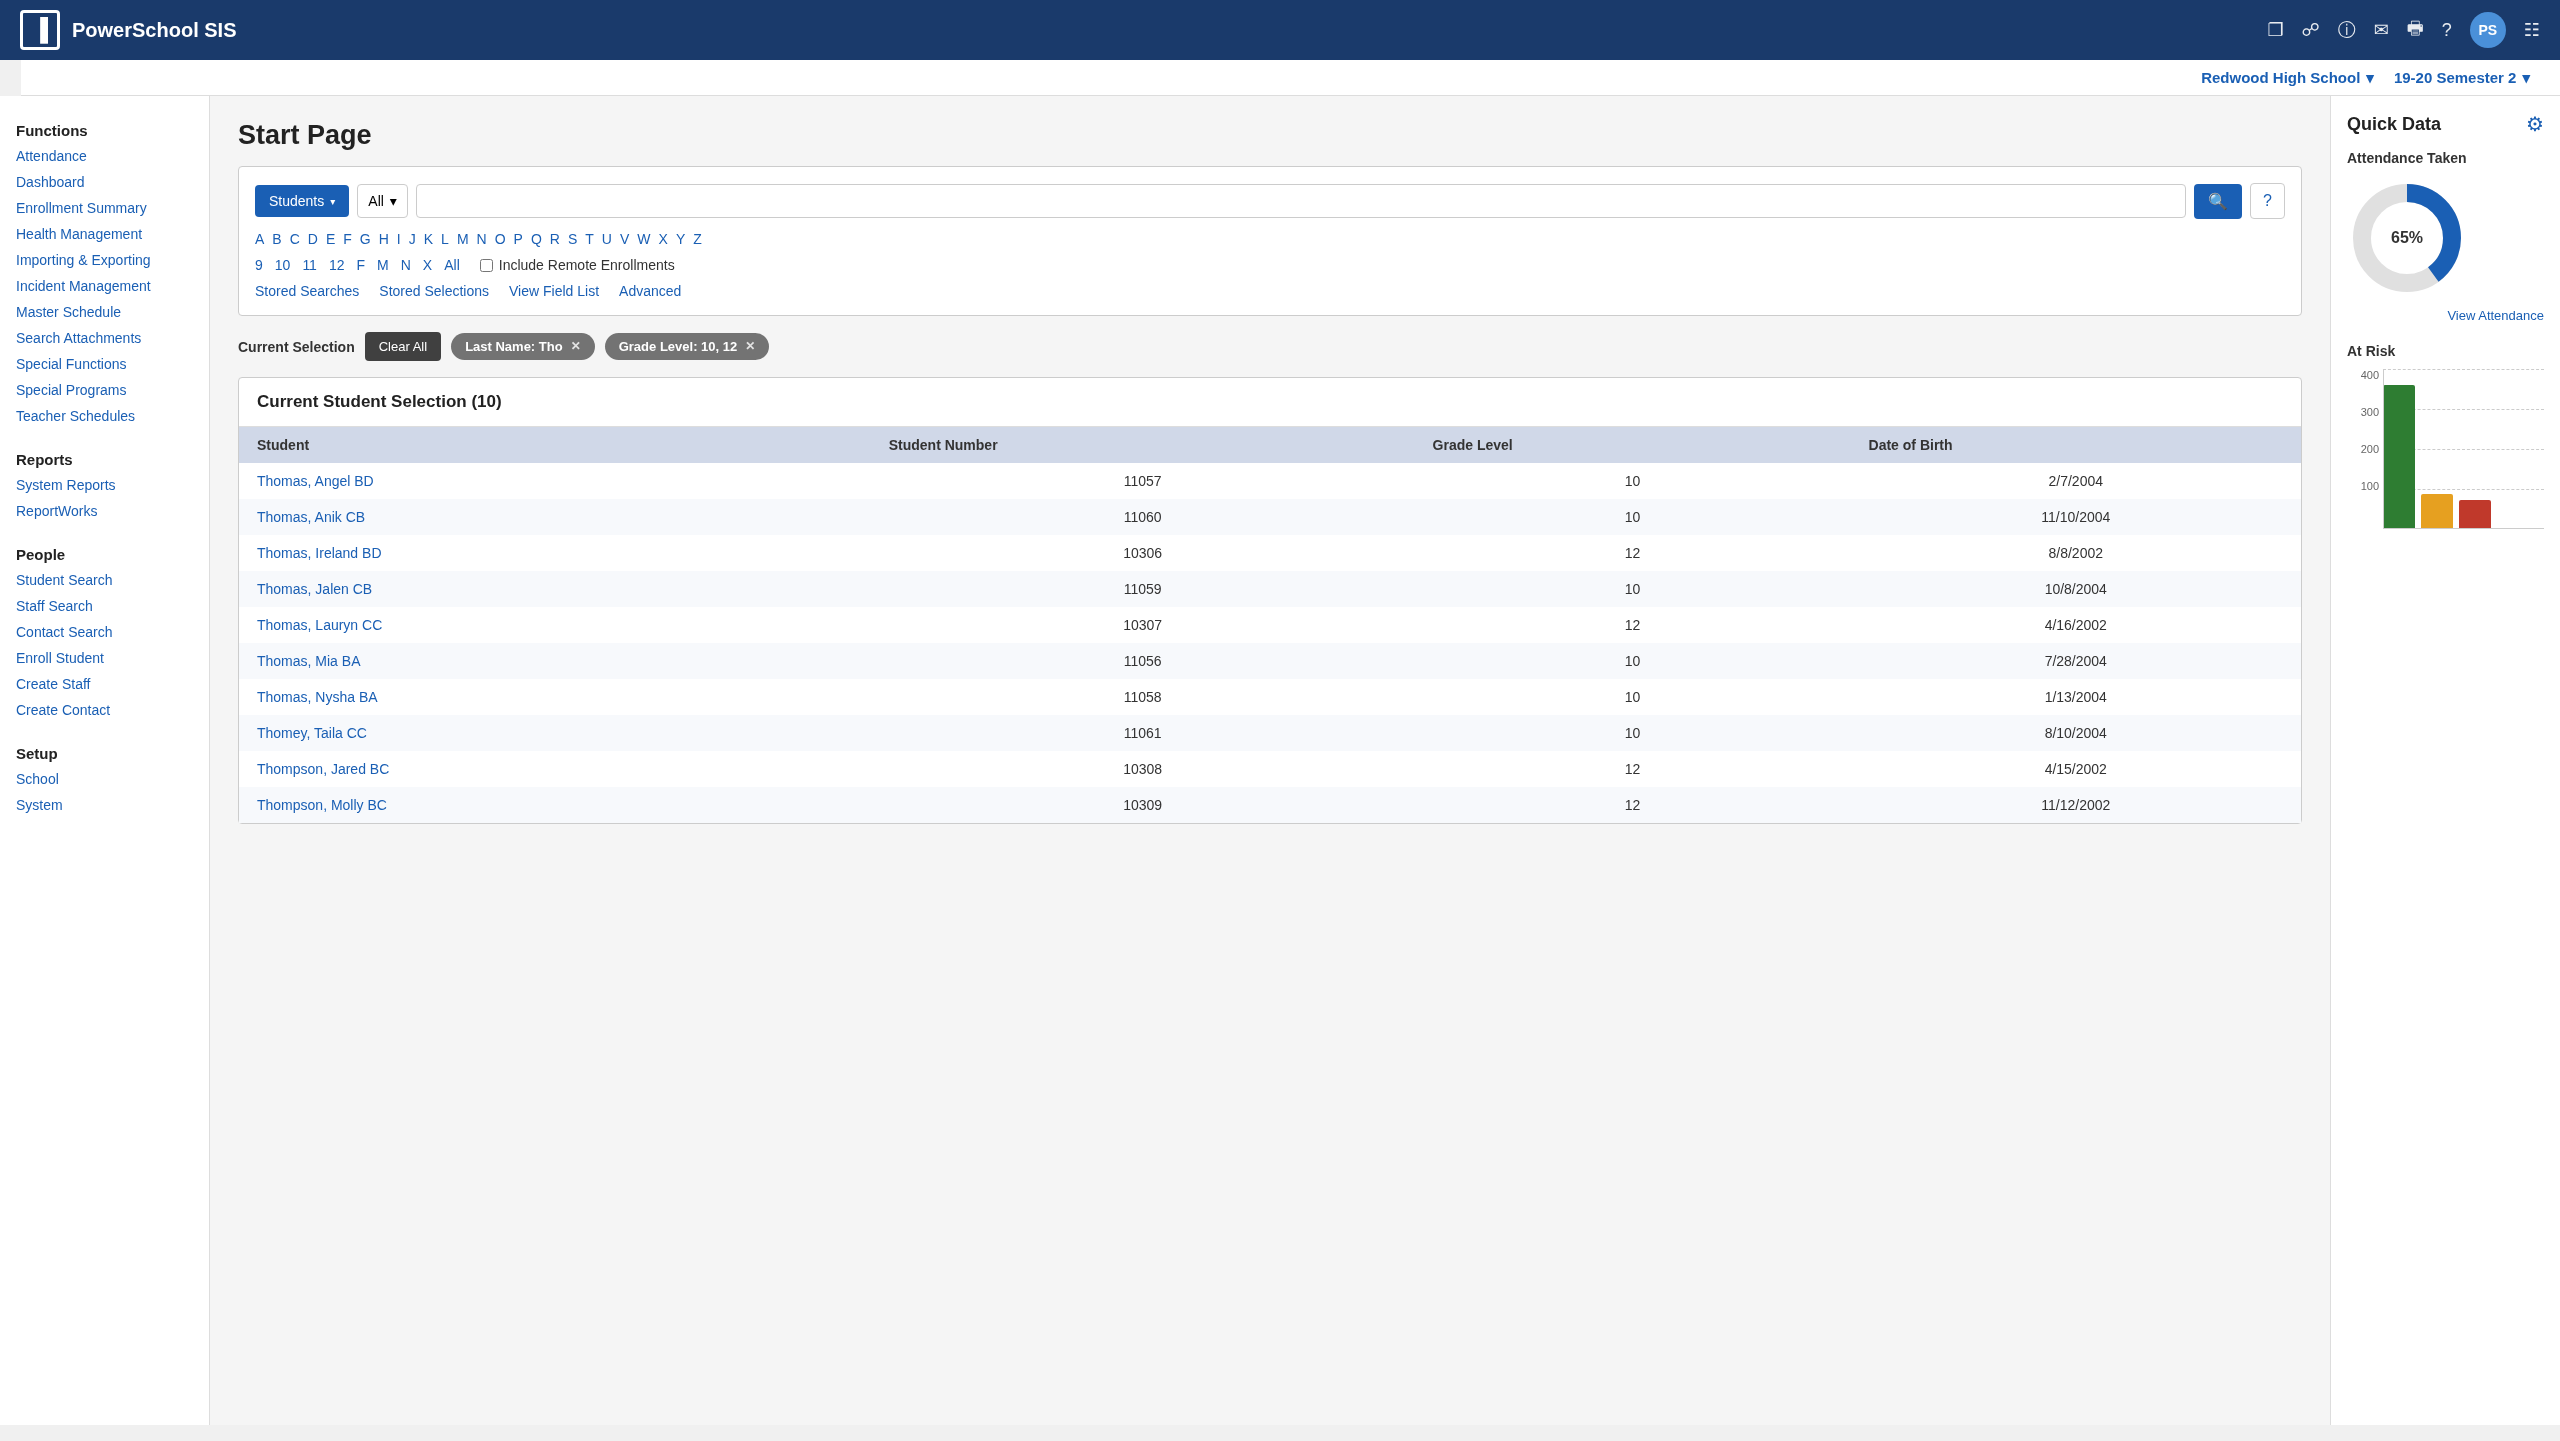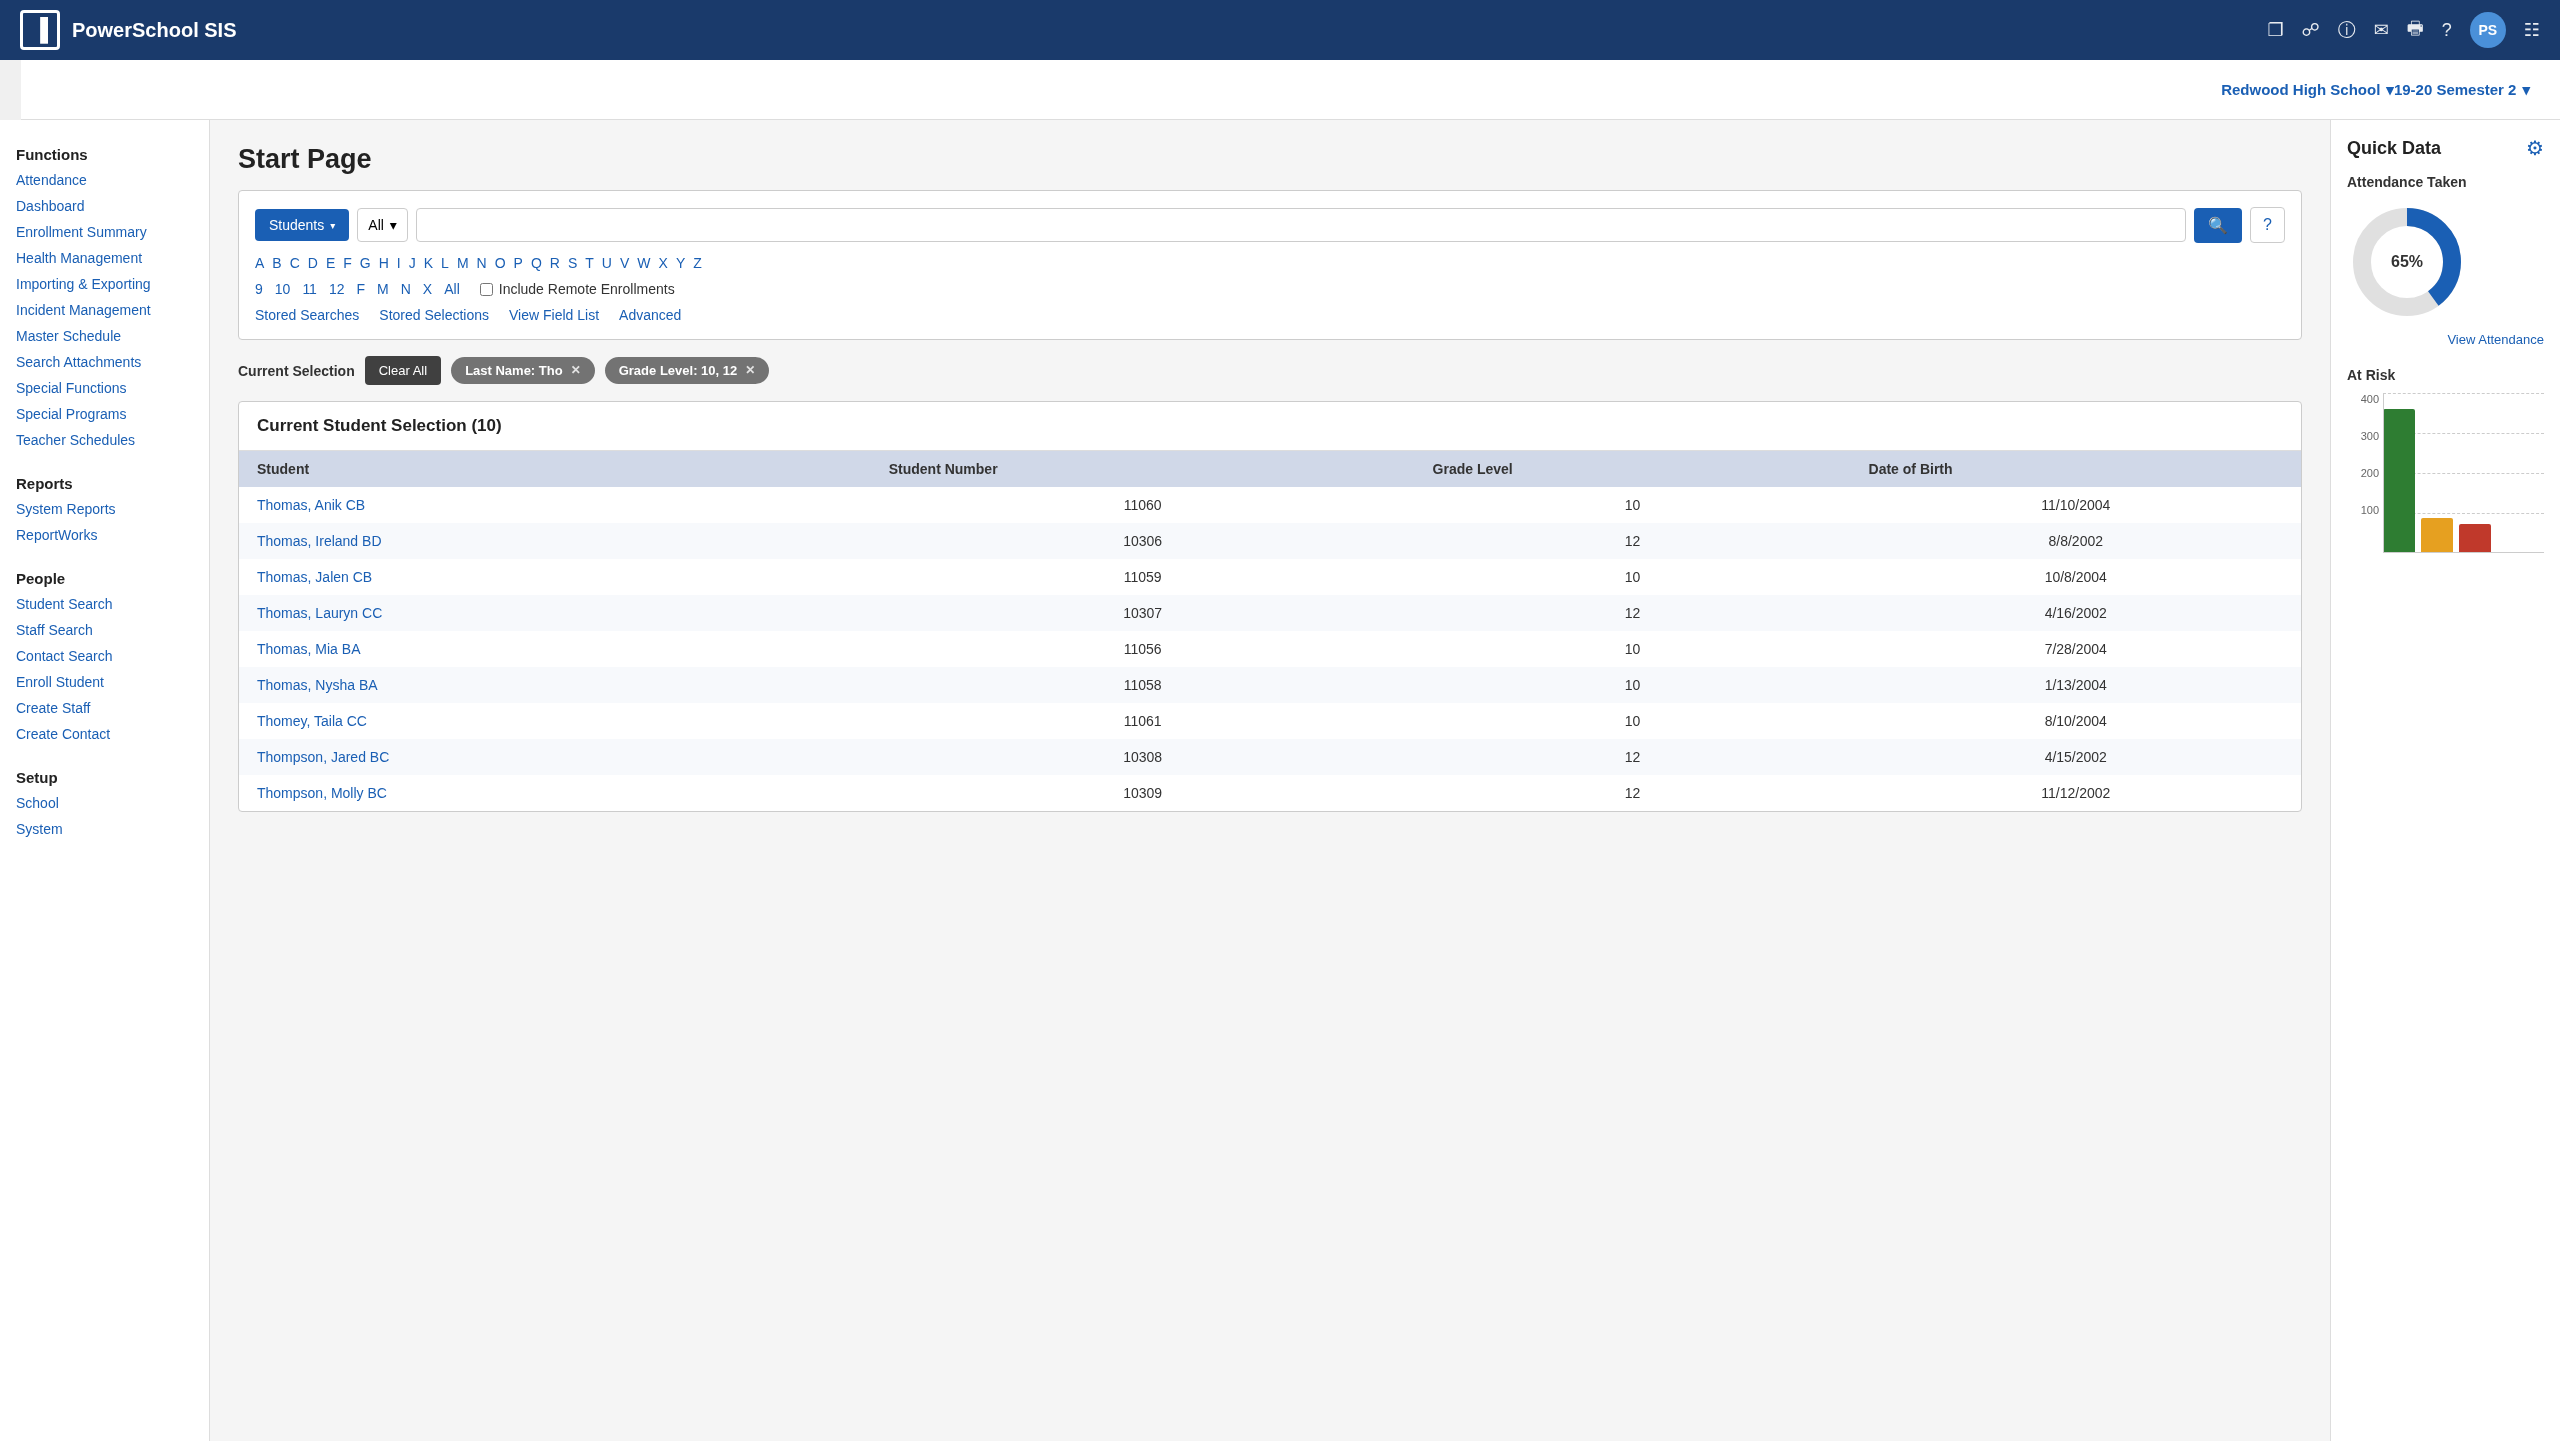--- a/index.html
+++ b/index.html
@@ -55,26 +55,27 @@
       align-items: center;
       justify-content: center;
       font-weight: bold;
       font-size: 14px;
       cursor: pointer;
     }
 
     
     .sub-header {
       background: white;
-      height: 60px;
+      height: 36px;
       display: flex;
       align-items: center;
       justify-content: flex-end;
       padding: 0 30px;
       border-bottom: 1px solid #ddd;
+      gap: 20px;
       margin-left: 21px;
     }
     .school-selector {
       color: #1a5fb4;
       font-weight: bold;
       font-size: 15px;
       cursor: pointer;
       display: flex;
       align-items: center;
       gap: 6px;
@@ -536,20 +537,26 @@
       <table>
         <thead>
           <tr>
             <th>Student</th>
             <th>Student Number</th>
             <th>Grade Level</th>
             <th>Date of Birth</th>
           </tr>
         </thead>
         <tbody id="student-tbody">
+        <tr>
+      <td>Thomas, Angel BD</td>
+      <td>11057</td>
+      <td>10</td>
+      <td>2/7/2004</td>
+    </tr>
             <tr>
       <td>Thomas, Anik CB</td>
       <td>11060</td>
       <td>10</td>
       <td>11/10/2004</td>
     </tr>
             <tr>
       <td>Thomas, Ireland BD</td>
       <td>10306</td>
       <td>12</td>

